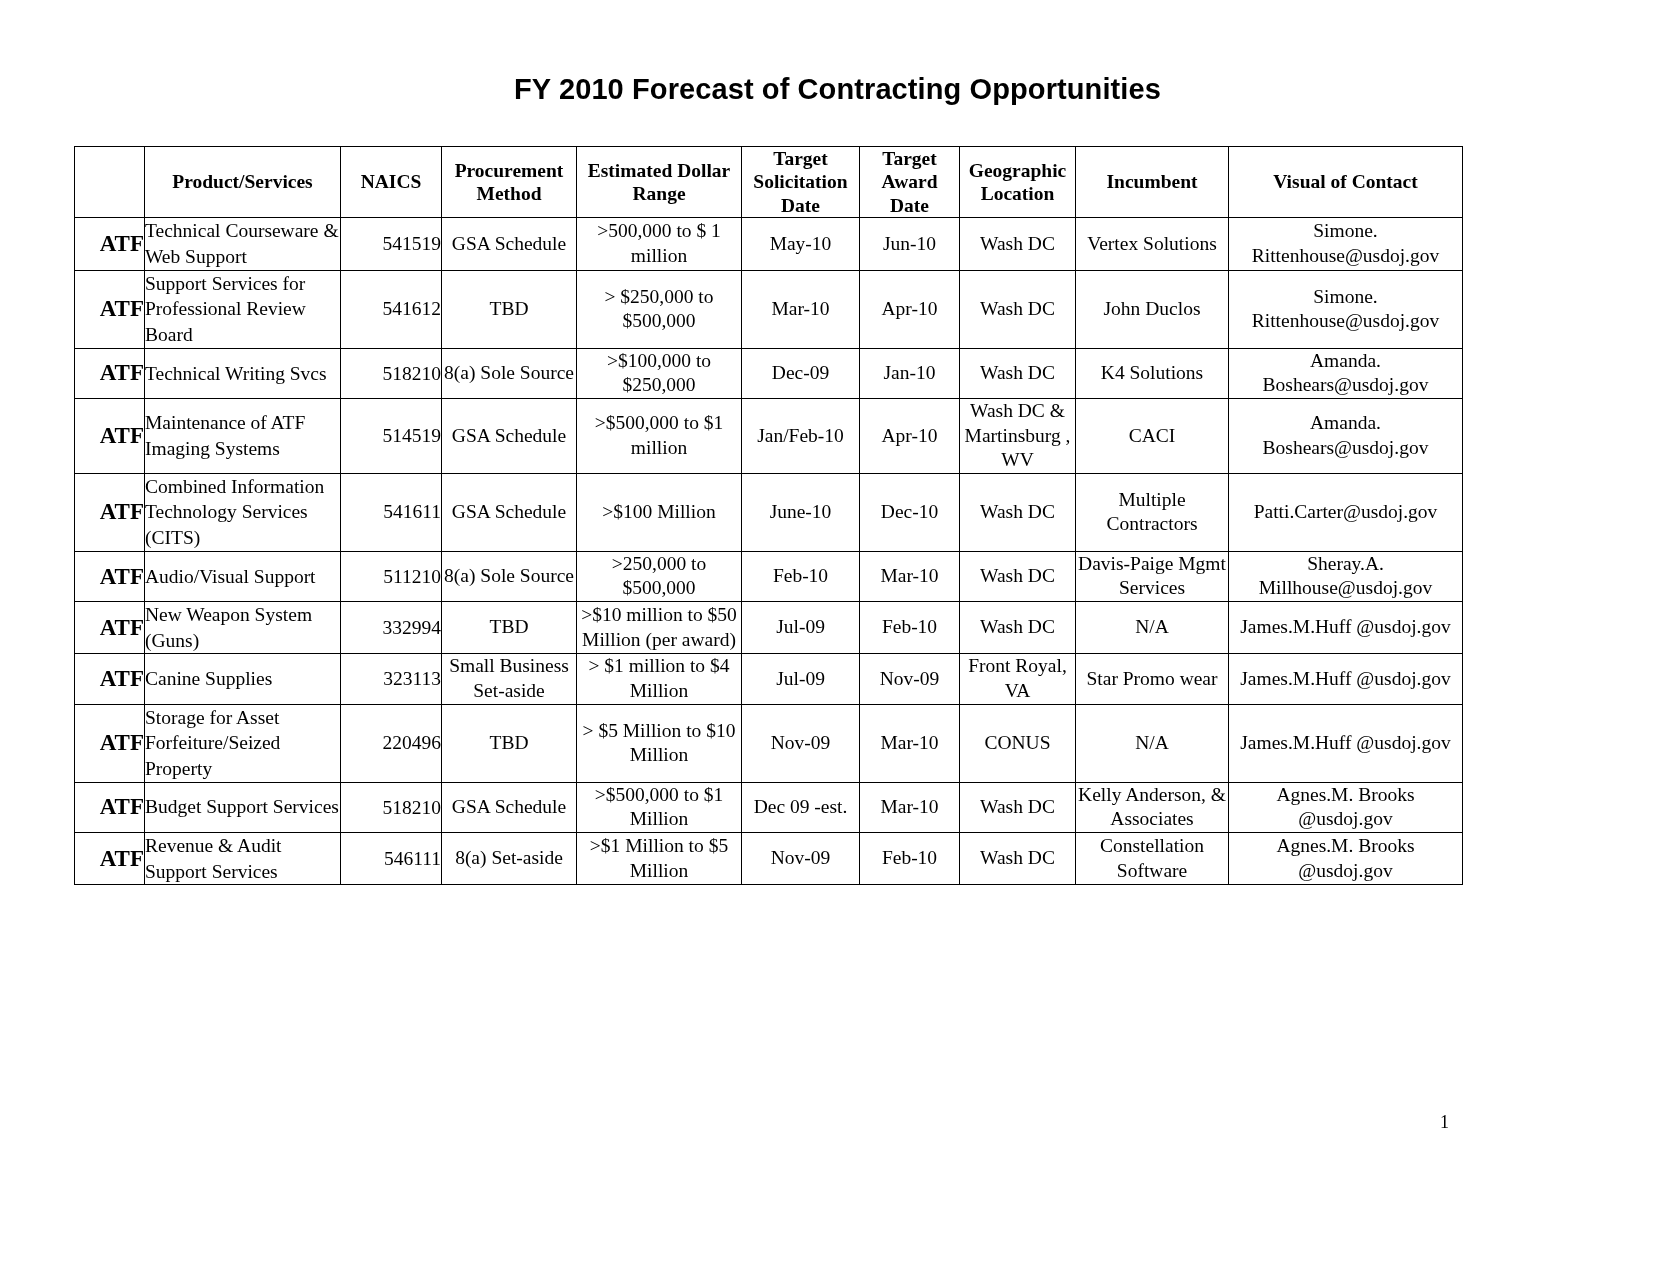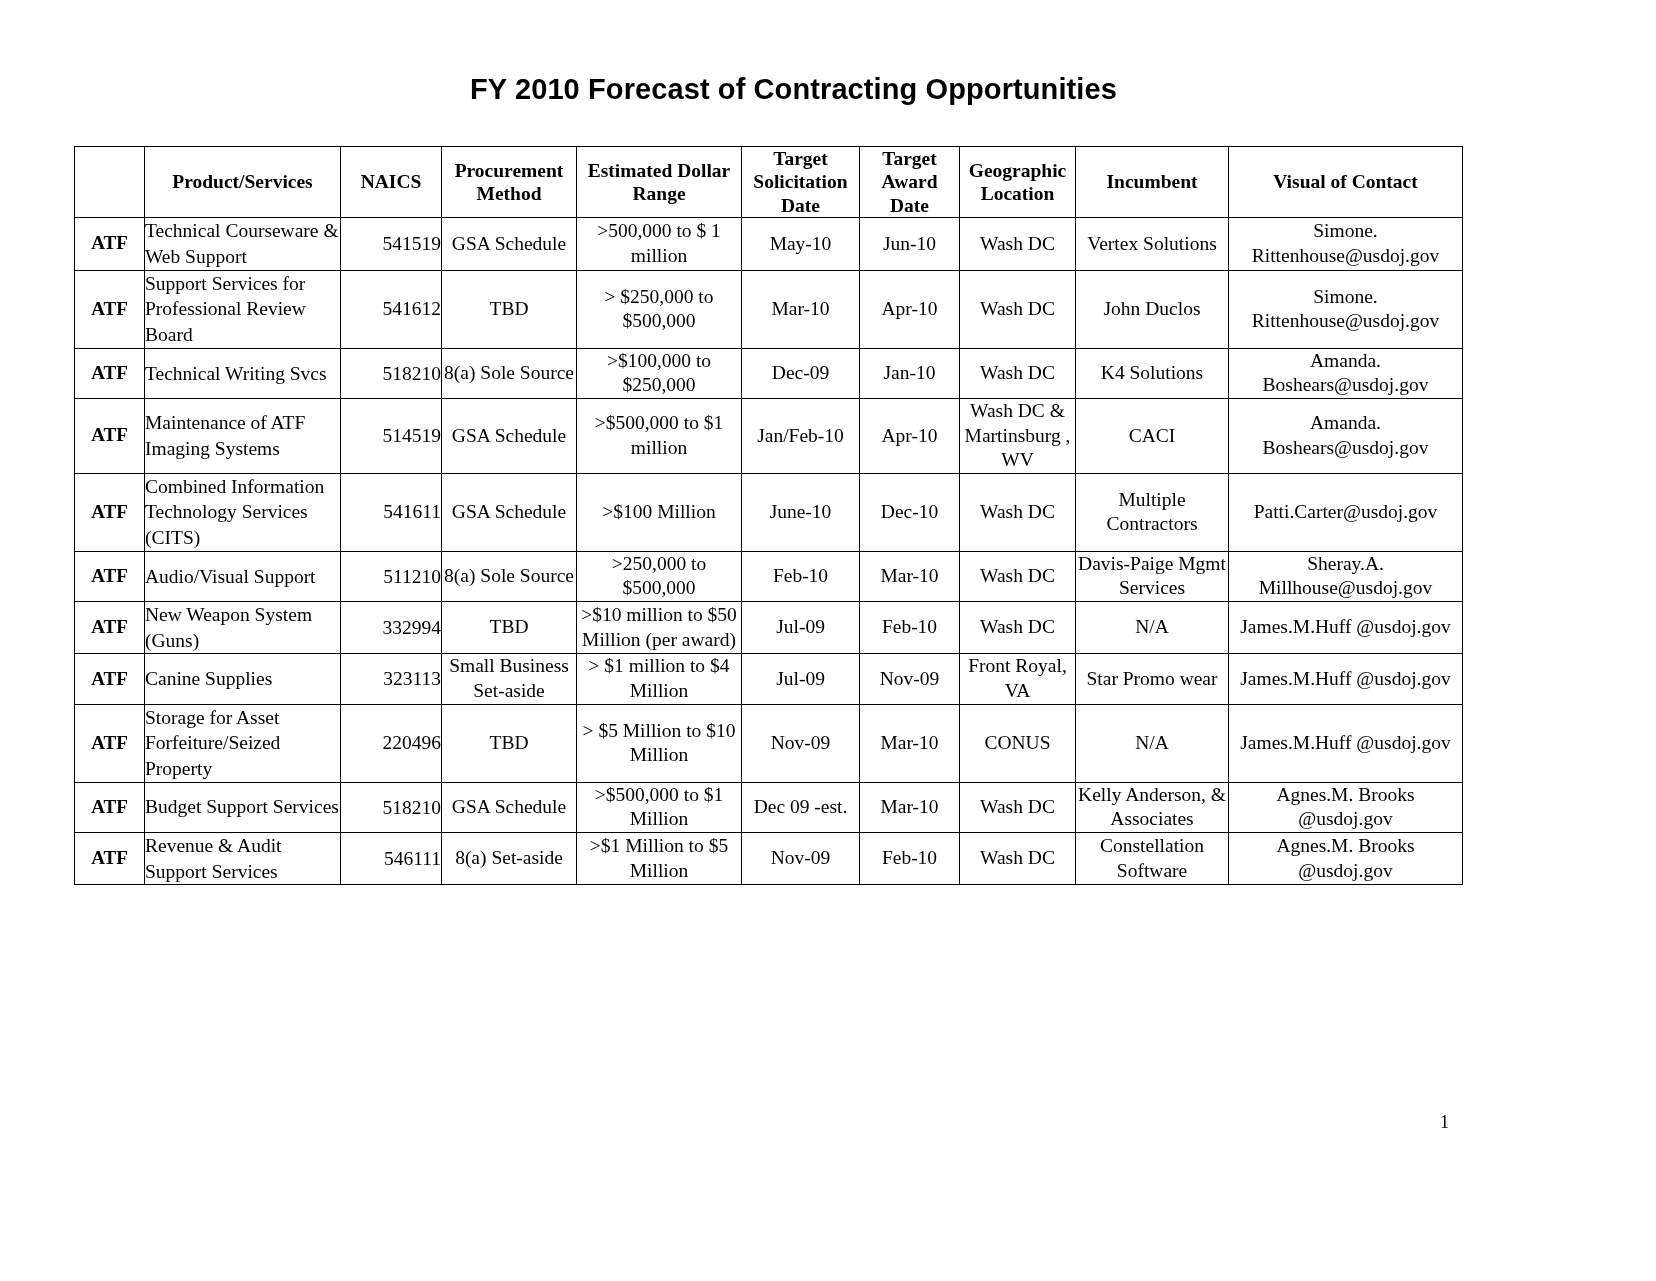--- a/index.html
+++ b/index.html
@@ -26,20 +26,21 @@
     position: absolute;
     top: 73px;
     left: 0;
     width: 1587px;
     text-align: center;
     font-family: "Liberation Sans", "DejaVu Sans", sans-serif;
     font-weight: bold;
     font-size: 29px;
     letter-spacing: 0.1px;
     color: #000;
+    padding-left: 44px;
   }
   .table-wrap {
     position: absolute;
     left: 74px;
     top: 146px;
     width: 1388px;
   }
   table.forecast {
     border-collapse: collapse;
     table-layout: fixed;
@@ -75,23 +76,23 @@
   col.c-sol     { width: 118px; }
   col.c-award   { width: 100px; }
   col.c-geo     { width: 116px; }
   col.c-incumb  { width: 153px; }
   col.c-poc     { width: 234px; }
 
   td.agency-cell {
     background: #8ec5f5;
     vertical-align: bottom;
     font-weight: bold;
-    font-size: 19px;
+    font-size: 23px;
     padding: 0 0 3px 6px;
-    text-align: center;
+    text-align: right;
   }
   td.prod-cell {
     text-align: left;
     padding: 2px 4px 2px 7px;
     vertical-align: middle;
     line-height: 1.32;
     margin-left: 45px;
   }
   td.naics-cell {
     text-align: right;

